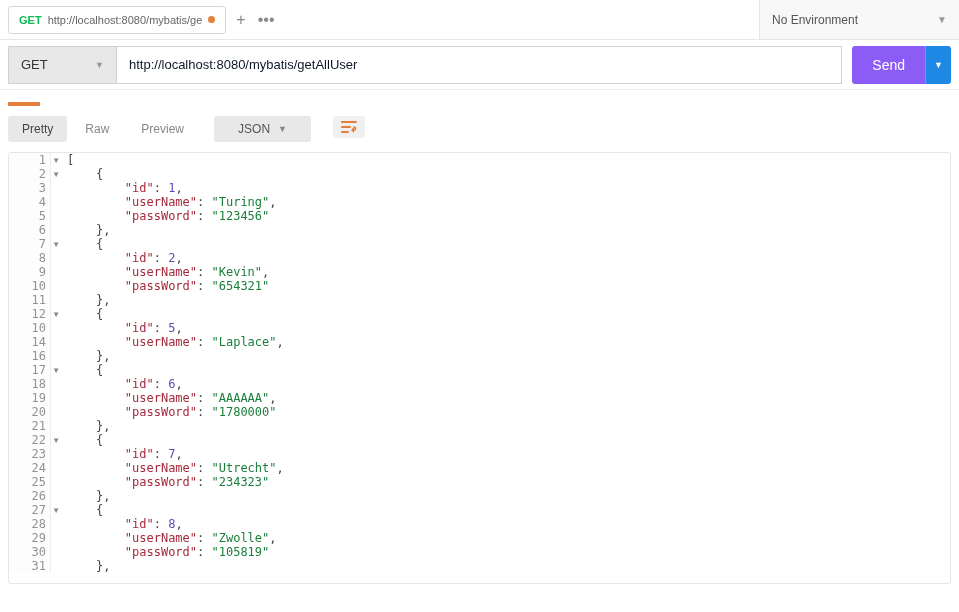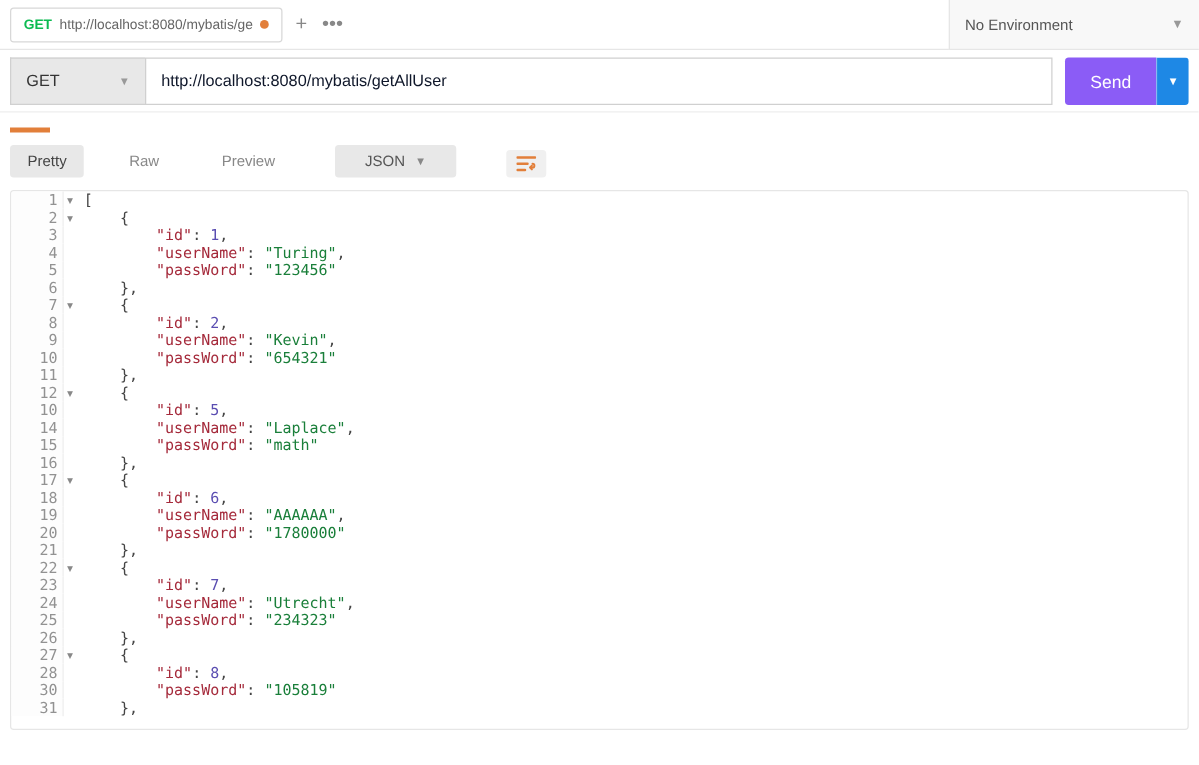--- a/index.html
+++ b/index.html
@@ -143,23 +143,23 @@
   }
   .resp-tabs-line {
     height: 4px;
     margin-left: 8px;
     margin-top: 12px;
     width: 32px;
     background: #e27f3a;
   }
   .sub-tabs {
     display: flex;
-    align-items: flex-end;
+    align-items: flex-start;
     padding: 10px 8px;
-    gap: 22px;
+    gap: 4px;
   }
   .sub-tab {
     padding: 6px 14px;
     font-size: 12px;
     color: #888;
     cursor: pointer;
     border-radius: 3px;
   }
   .sub-tab.active {
     background: #e8e8e8;
@@ -284,29 +284,29 @@
     <div class="code-line"><span class="gutter">5</span><span class="fold"></span><span class="code">        <span class="tok-key">"passWord"</span><span class="tok-punc">: </span><span class="tok-str">"123456"</span></span></div>
     <div class="code-line"><span class="gutter">6</span><span class="fold"></span><span class="code">    <span class="tok-punc">}</span><span class="tok-punc">,</span></span></div>
     <div class="code-line"><span class="gutter">7</span><span class="fold">▾</span><span class="code">    <span class="tok-punc">{</span></span></div>
     <div class="code-line"><span class="gutter">8</span><span class="fold"></span><span class="code">        <span class="tok-key">"id"</span><span class="tok-punc">: </span><span class="tok-num">2</span><span class="tok-punc">,</span></span></div>
     <div class="code-line"><span class="gutter">9</span><span class="fold"></span><span class="code">        <span class="tok-key">"userName"</span><span class="tok-punc">: </span><span class="tok-str">"Kevin"</span><span class="tok-punc">,</span></span></div>
     <div class="code-line"><span class="gutter">10</span><span class="fold"></span><span class="code">        <span class="tok-key">"passWord"</span><span class="tok-punc">: </span><span class="tok-str">"654321"</span></span></div>
     <div class="code-line"><span class="gutter">11</span><span class="fold"></span><span class="code">    <span class="tok-punc">}</span><span class="tok-punc">,</span></span></div>
     <div class="code-line"><span class="gutter">12</span><span class="fold">▾</span><span class="code">    <span class="tok-punc">{</span></span></div>
     <div class="code-line"><span class="gutter">10</span><span class="fold"></span><span class="code">        <span class="tok-key">"id"</span><span class="tok-punc">: </span><span class="tok-num">5</span><span class="tok-punc">,</span></span></div>
     <div class="code-line"><span class="gutter">14</span><span class="fold"></span><span class="code">        <span class="tok-key">"userName"</span><span class="tok-punc">: </span><span class="tok-str">"Laplace"</span><span class="tok-punc">,</span></span></div>
-    <div class="code-line"><span class="gutter">15</span><span class="fold"></span><span class="code">        <span class="tok-key">"passWord"</span><span class="tok-punc">: </span><span class="tok-str">"math"</span></span></div>
     <div class="code-line"><span class="gutter">16</span><span class="fold"></span><span class="code">    <span class="tok-punc">}</span><span class="tok-punc">,</span></span></div>
     <div class="code-line"><span class="gutter">17</span><span class="fold">▾</span><span class="code">    <span class="tok-punc">{</span></span></div>
     <div class="code-line"><span class="gutter">18</span><span class="fold"></span><span class="code">        <span class="tok-key">"id"</span><span class="tok-punc">: </span><span class="tok-num">6</span><span class="tok-punc">,</span></span></div>
     <div class="code-line"><span class="gutter">19</span><span class="fold"></span><span class="code">        <span class="tok-key">"userName"</span><span class="tok-punc">: </span><span class="tok-str">"AAAAAA"</span><span class="tok-punc">,</span></span></div>
     <div class="code-line"><span class="gutter">20</span><span class="fold"></span><span class="code">        <span class="tok-key">"passWord"</span><span class="tok-punc">: </span><span class="tok-str">"1780000"</span></span></div>
     <div class="code-line"><span class="gutter">21</span><span class="fold"></span><span class="code">    <span class="tok-punc">}</span><span class="tok-punc">,</span></span></div>
     <div class="code-line"><span class="gutter">22</span><span class="fold">▾</span><span class="code">    <span class="tok-punc">{</span></span></div>
     <div class="code-line"><span class="gutter">23</span><span class="fold"></span><span class="code">        <span class="tok-key">"id"</span><span class="tok-punc">: </span><span class="tok-num">7</span><span class="tok-punc">,</span></span></div>
     <div class="code-line"><span class="gutter">24</span><span class="fold"></span><span class="code">        <span class="tok-key">"userName"</span><span class="tok-punc">: </span><span class="tok-str">"Utrecht"</span><span class="tok-punc">,</span></span></div>
     <div class="code-line"><span class="gutter">25</span><span class="fold"></span><span class="code">        <span class="tok-key">"passWord"</span><span class="tok-punc">: </span><span class="tok-str">"234323"</span></span></div>
     <div class="code-line"><span class="gutter">26</span><span class="fold"></span><span class="code">    <span class="tok-punc">}</span><span class="tok-punc">,</span></span></div>
     <div class="code-line"><span class="gutter">27</span><span class="fold">▾</span><span class="code">    <span class="tok-punc">{</span></span></div>
     <div class="code-line"><span class="gutter">28</span><span class="fold"></span><span class="code">        <span class="tok-key">"id"</span><span class="tok-punc">: </span><span class="tok-num">8</span><span class="tok-punc">,</span></span></div>
+    <div class="code-line"><span class="gutter">29</span><span class="fold"></span><span class="code">        <span class="tok-key">"userName"</span><span class="tok-punc">: </span><span class="tok-str">"Zwolle"</span><span class="tok-punc">,</span></span></div>
     <div class="code-line"><span class="gutter">30</span><span class="fold"></span><span class="code">        <span class="tok-key">"passWord"</span><span class="tok-punc">: </span><span class="tok-str">"105819"</span></span></div>
     <div class="code-line"><span class="gutter">31</span><span class="fold"></span><span class="code">    <span class="tok-punc">}</span><span class="tok-punc">,</span></span></div>
   </div>
 
 </body></html>

